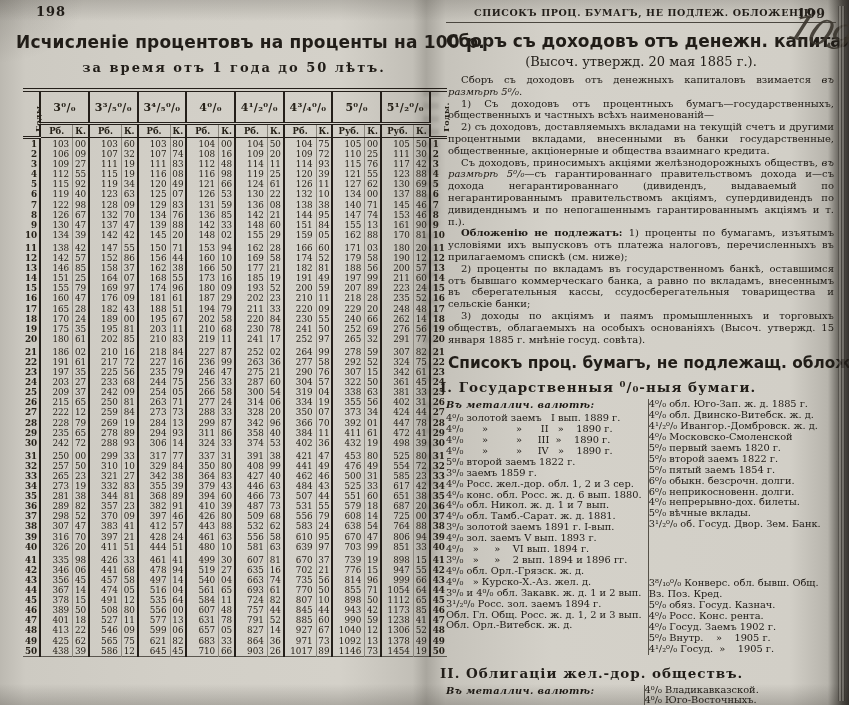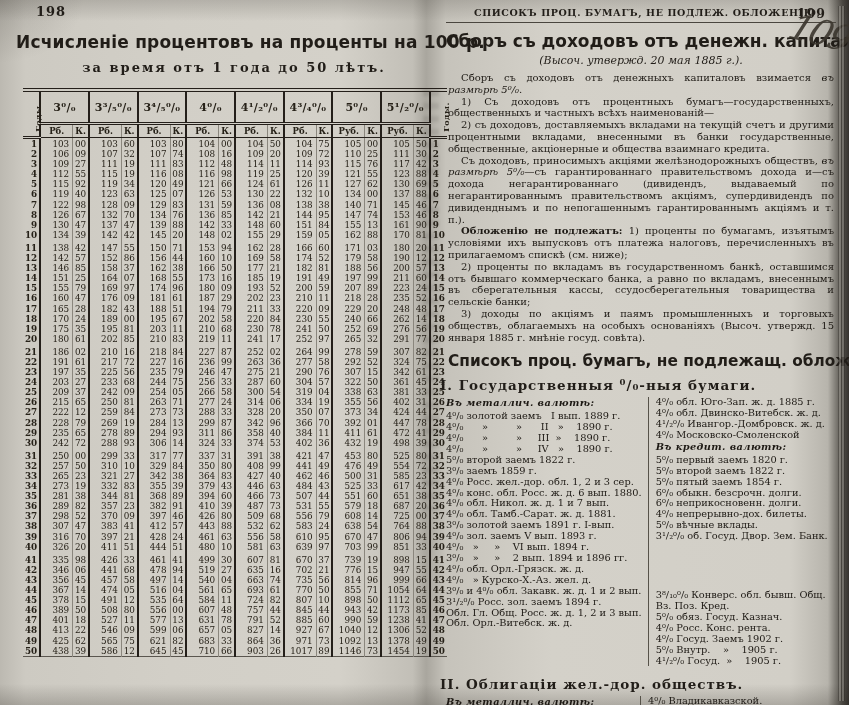--- a/index.html
+++ b/index.html
@@ -102,38 +102,38 @@
     border-bottom:1px solid #4a463f;
     font-size:9.5px;font-weight:bold;letter-spacing:.6px;white-space:nowrap;
   }
   .pr-head .rh-text{position:absolute;left:28px;top:0;}
   .pr-head .rh-num{position:absolute;right:10px;top:-1px;font-size:12.5px;letter-spacing:1px;}
   .pr-title{
     margin:8px 0 0 0;text-align:center;
     font-family:"DejaVu Sans",sans-serif;font-weight:bold;font-size:17.5px;
     white-space:nowrap;transform:scaleX(.97);transform-origin:center;
   }
-  .pr-sub{margin-top:3px;text-align:center;font-size:11px;font-style:italic;}
+  .pr-sub{margin-top:3px;text-align:center;font-size:13px;}
   .pr-paras{margin:5px 8px 0 8px;text-align:justify;font-size:10px;line-height:11.8px;color:#1d1914;}
   .pr-paras p{margin:0;text-indent:13px;}
   .pr-paras .i{font-style:italic;}
   .pr-paras .b{font-weight:bold;}
   .pr-h2{
     margin:8px 0 0 0;text-align:center;
     font-family:"DejaVu Sans",sans-serif;font-weight:bold;font-size:16px;
     white-space:nowrap;transform:scaleX(.96);transform-origin:center;
   }
   .sec-h3{
     margin:7px 0 4px 0;text-align:left;
     font-size:13.5px;font-weight:bold;letter-spacing:1px;white-space:nowrap;
   }
   .sec-h3.tight{margin-top:10px;}
   .cols{display:flex;margin:0 6px;}
   .col{flex:1;font-size:9.8px;line-height:10.9px;color:#1d1914;}
-  .col-right{border-left:1px solid #565249;padding-left:7px;margin-left:6px;}
+  .col-right{border-left:1px solid #565249;margin-left:6px;}
   .col .li{white-space:nowrap;overflow:hidden;}
   .col .vh{font-style:italic;font-weight:bold;text-align:left;padding:1px 0 2px 0;letter-spacing:.4px;}
   .col .sp{height:9px;}
   .col .wrap2{white-space:normal;margin-top:48px;}
 
   .handwritten{
     position:absolute;left:790px;top:12px;
     font-family:"DejaVu Serif",serif;font-style:italic;
     font-size:36px;color:#3b362e;
     transform:rotate(14deg) skewX(-8deg);
@@ -1253,21 +1253,20 @@
             <div class="li">3⁰/₀ и 4⁰/₀ обл. Закавк. ж. д. 1 и 2 вып.</div>
             <div class="li">3¹/₂⁰/₀ Росс. зол. заемъ 1894 г.</div>
             <div class="li">Обл. Гл. Общ. Росс. ж. д. 1, 2 и 3 вып.</div>
             <div class="li">Обл. Орл.-Витебск. ж. д.</div>
           </div>
           <div class="col col-right">
             <div class="li">4⁰/₀ обл. Юго-Зап. ж. д. 1885 г.</div>
             <div class="li">4⁰/₀ обл. Двинско-Витебск. ж. д.</div>
             <div class="li">4¹/₂⁰/₀ Ивангор.-Домбровск. ж. д.</div>
             <div class="li">4⁰/₀ Московско-Смоленской</div>
-            <div class="vh">Въ кредит. валютѣ:</div>
             <div class="li">5⁰/₀ первый заемъ 1820 г.</div>
             <div class="li">5⁰/₀ второй заемъ 1822 г.</div>
             <div class="li">5⁰/₀ пятый заемъ 1854 г.</div>
             <div class="li">6⁰/₀ обыкн. безсрочн. долги.</div>
             <div class="li">6⁰/₀ неприкосновенн. долги.</div>
             <div class="li">4⁰/₀ непрерывно-дох. билеты.</div>
             <div class="li">5⁰/₀ вѣчные вклады.</div>
             <div class="li">3¹/₂⁰/₀ об. Госуд. Двор. Зем. Банк.</div>
             <div class="li wrap2">3⁸/₁₀⁰/₀ Конверс. обл. бывш. Общ. Вз. Поз. Кред.</div>
             <div class="li">5⁰/₀ обяз. Госуд. Казнач.</div>

